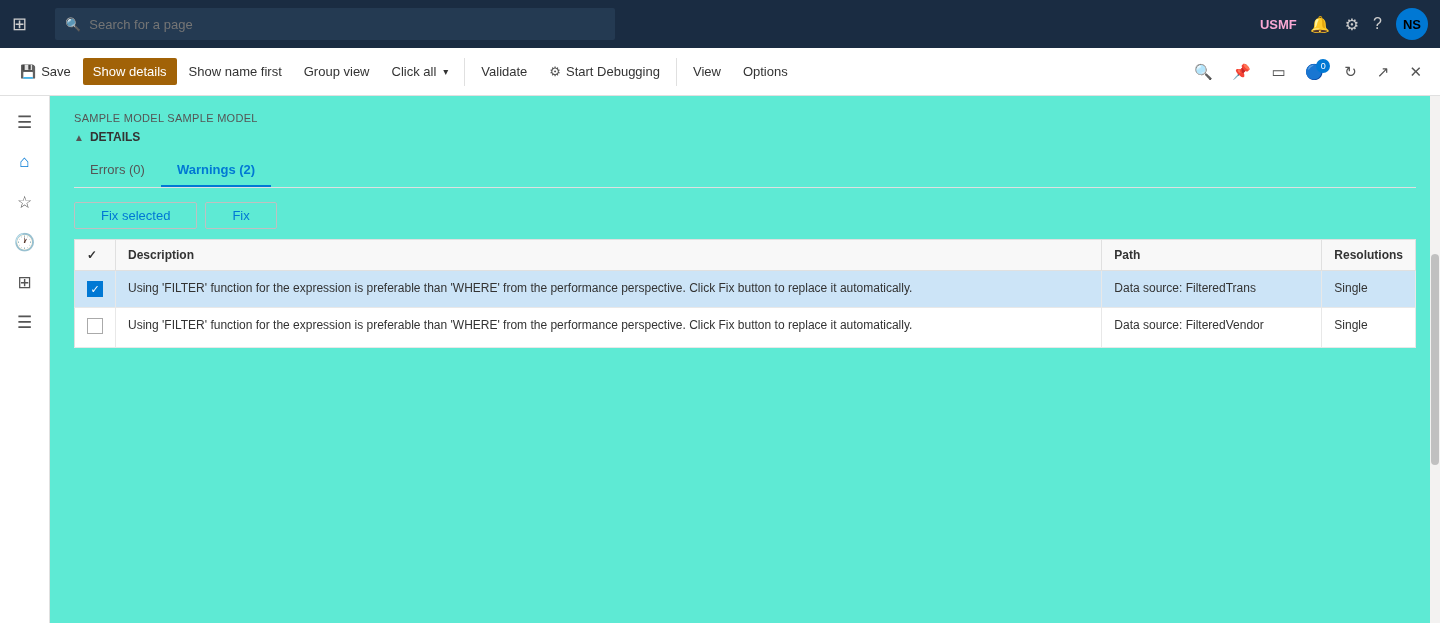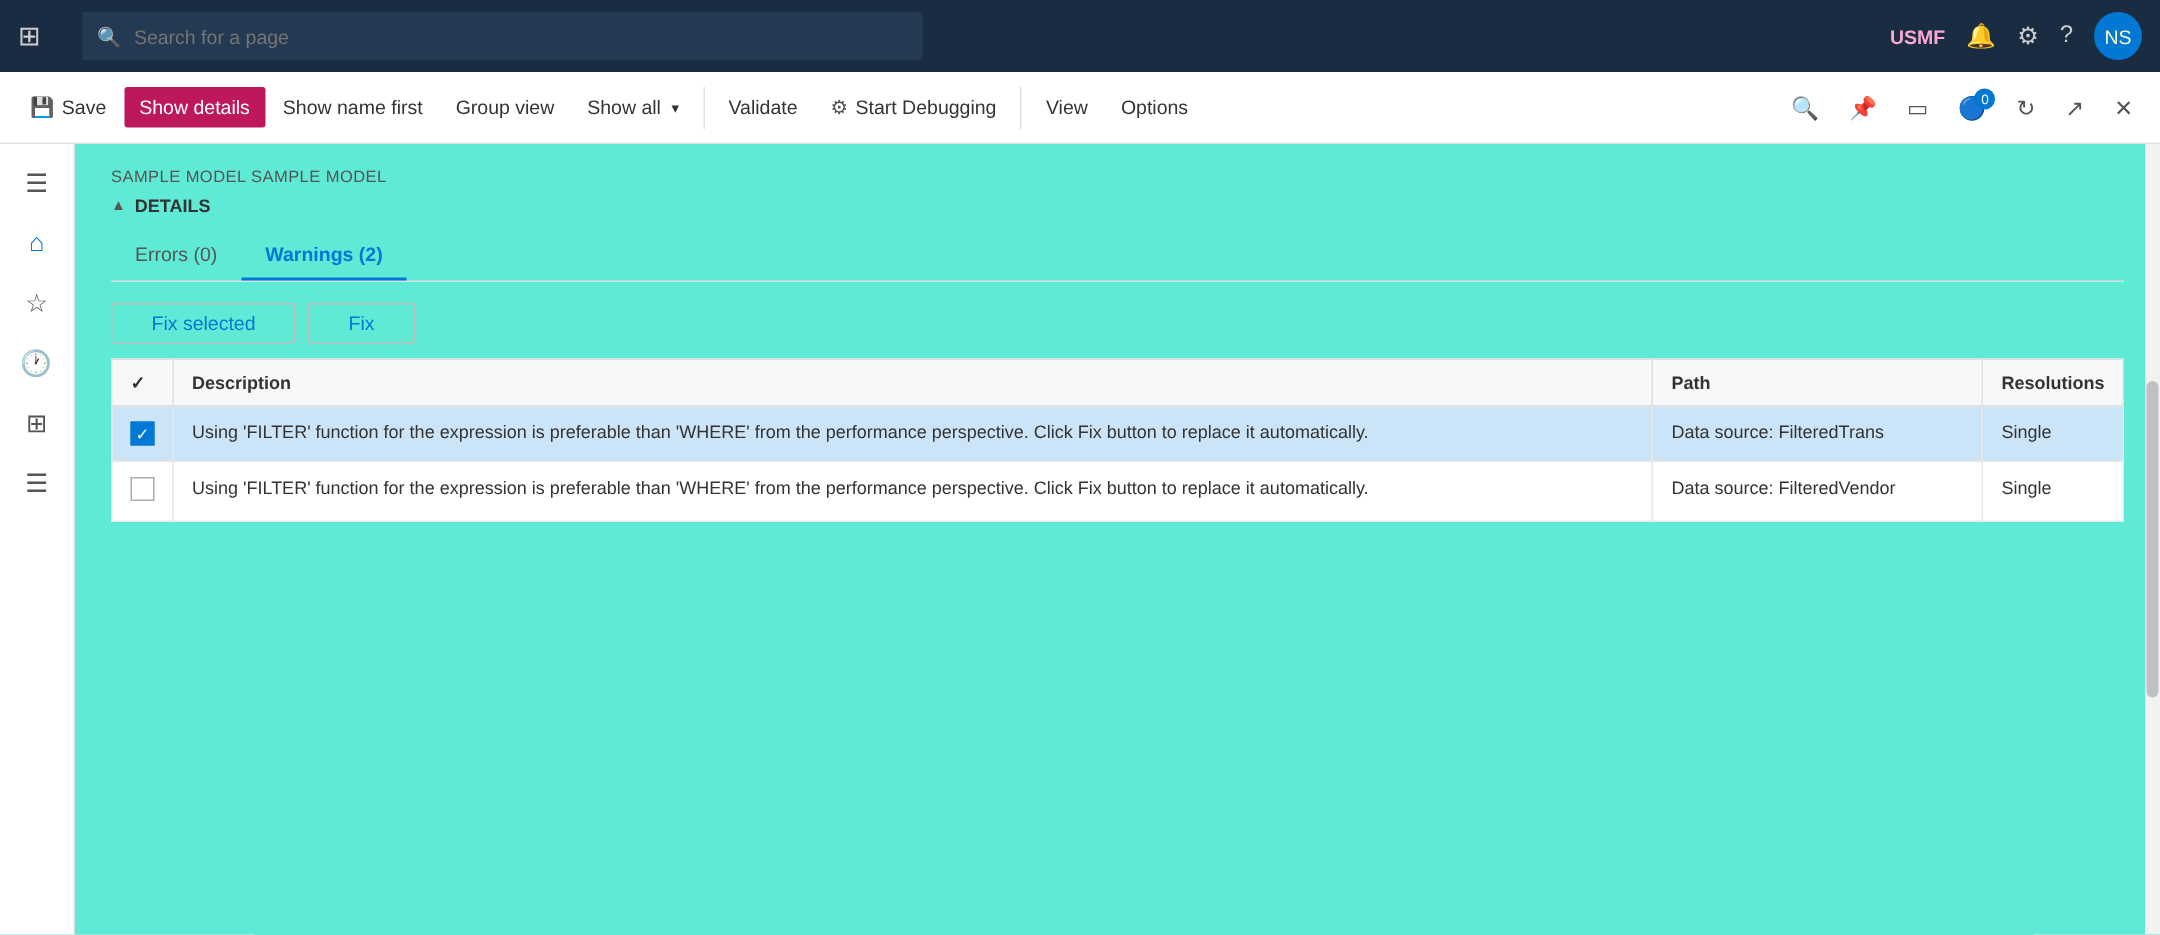--- a/index.html
+++ b/index.html
@@ -43,23 +43,23 @@
       display: flex;
       align-items: center;
       gap: 14px;
       color: #ccc;
       font-size: 13px;
     }
     .top-nav-right .usmf { font-weight: 600; color: #f9a8d4; padding-left: 25px; }
     .top-nav-right .icon-btn { cursor: pointer; font-size: 16px; color: #ccc; }
     .avatar {
       width: 32px; height: 32px; border-radius: 50%;
-      background: #0078d4; color: #fef9c3;
+      background: #0078d4; color: #000000;
       display: flex; align-items: center; justify-content: center;
-      font-weight: 400; font-size: 13px; cursor: pointer;
+      font-weight: 700; font-size: 13px; cursor: pointer;
     }
     .notif-badge {
       position: relative; display: inline-block;
     }
 
     
     .ribbon {
       display: flex;
       align-items: center;
       background: #fff;
@@ -71,21 +71,21 @@
     .ribbon-btn {
       display: flex; align-items: center; gap: 5px;
       padding: 6px 10px;
       cursor: pointer;
       border: none; background: transparent;
       font-size: 13px; color: #333;
       border-radius: 2px;
       white-space: nowrap;
     }
     .ribbon-btn.active {
-      background: #be185d; color: #fff;
+      background: #a16207; color: #fff;
     }
     .ribbon-separator { width: 1px; height: 28px; background: #e0e0e0; margin: 0 4px; }
     .ribbon-right { margin-left: auto; display: flex; align-items: center; gap: 4px; }
     .ribbon-icon-btn {
       cursor: pointer; padding: 6px 8px; border-radius: 2px;
       color: #555; font-size: 15px; background: transparent; border: none;
     }
     .chevron-small { font-size: 10px; margin-left: 2px; }
 
     
@@ -247,21 +247,21 @@
   <button class="ribbon-btn active">
     <span>Show details</span>
   </button>
   <button class="ribbon-btn">
     <span>Show name first</span>
   </button>
   <button class="ribbon-btn">
     <span>Group view</span>
   </button>
   <button class="ribbon-btn">
-    <span>Show all</span>
+    <span>Click all</span>
     <span class="chevron-small">▾</span>
   </button>
   <div class="ribbon-separator"></div>
   <button class="ribbon-btn">
     <span>Validate</span>
   </button>
   <button class="ribbon-btn">
     <span style="color:#555;font-size:13px;">⚙</span>
     <span>Start Debugging</span>
   </button>

